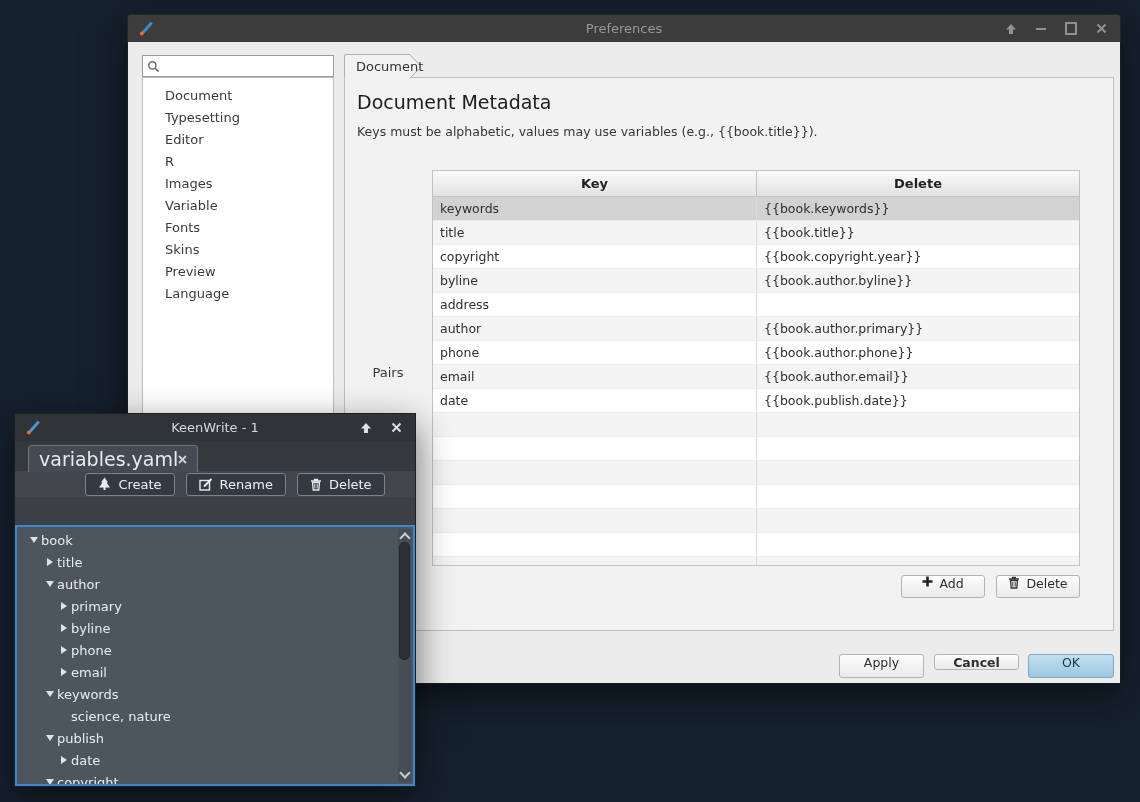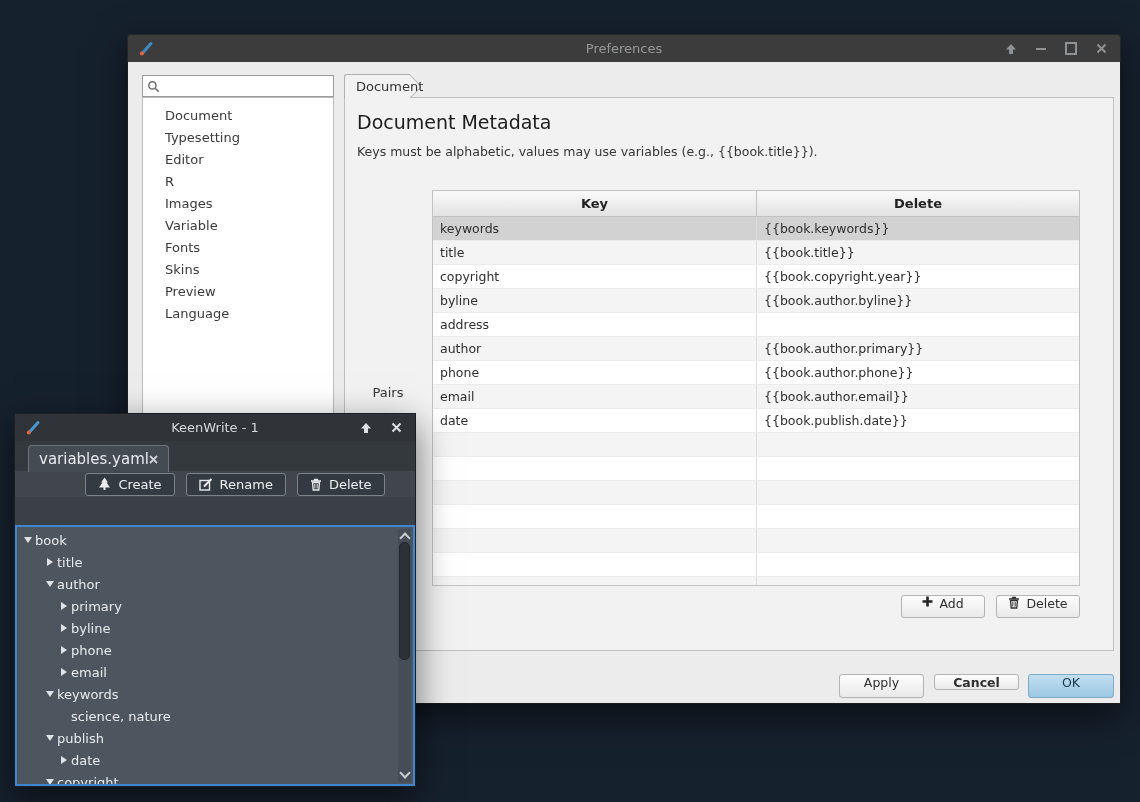--- a/index.html
+++ b/index.html
@@ -1,21 +1,21 @@
 <!DOCTYPE html>
 <html><head>
 <meta charset="utf-8">
 <style>
   html,body{margin:0;padding:0;}
   .desktop{position:relative;width:1140px;height:802px;background:#16212e;overflow:hidden;
            font-family:"DejaVu Sans","Liberation Sans",sans-serif;}
   .window{position:absolute;box-shadow:0 12px 34px rgba(0,0,0,.55);}
 
   
-  .prefs{left:127px;top:14px;width:994px;height:670px;margin-top:20px;}
+  .prefs{left:127px;top:14px;width:994px;height:670px;}
   .titlebar{height:28px;display:flex;align-items:center;position:relative;box-sizing:border-box;}
   .prefs .titlebar{background:#3c3c3c;border:1px solid #242628;border-bottom:none;border-radius:3px 3px 0 0;}
   .tb-title{position:absolute;left:0;right:0;text-align:center;font-size:13px;pointer-events:none;}
   .prefs .tb-title{color:#96989a;}
   .tb-appicon{margin-left:10px;display:flex;align-items:center;}
   .tb-controls{margin-left:auto;display:flex;align-items:center;gap:18px;padding-right:13px;}
   .tb-controls .ctl{display:flex;align-items:center;justify-content:center;width:12px;height:12px;}
   .minus-bar{width:10px;height:2px;background:#8f9294;}
   .max-box{width:9px;height:9px;border:2px solid #8f9294;}
   .prefs-body{position:absolute;top:28px;left:0;right:0;bottom:0;background:#ececec;
@@ -69,30 +69,30 @@
 
   
   .kw{left:14px;top:413px;width:402px;height:374px;}
   .kw .titlebar{background:#303439;border:1px solid #1d2023;border-bottom:none;}
   .kw .tb-title{color:#d6d9db;}
   .kw-body{position:absolute;top:28px;left:0;right:0;bottom:0;background:#3b4046;
            border:1px solid #1d2023;border-top:none;box-sizing:border-box;}
   .kw-tabrow{height:30px;background:#34393e;position:relative;}
   .kw-tab{position:absolute;left:13px;top:4px;height:27px;background:#454b52;border:1px solid #6e747a;
           border-bottom:none;border-radius:4px 4px 0 0;display:flex;align-items:center;gap:0;
-          padding:0 10px;color:#e8eaec;font-size:15px;box-sizing:border-box;z-index:2;}
+          padding:0 10px;color:#e8eaec;font-size:19px;box-sizing:border-box;z-index:2;}
   .kw-toolbar{height:26px;background:#40464c;display:flex;justify-content:center;align-items:center;gap:11px;padding-left:40px;}
   .kw-btn{height:23px;display:flex;align-items:center;gap:7px;padding:0 12px;background:#343a41;
           border:1px solid #7d8389;border-radius:3px;color:#eef0f2;font-size:13px;box-sizing:border-box;}
   .kw-tree{position:absolute;top:84px;left:0;right:0;bottom:0;background:#4d555e;
            border:2px solid #3d87d1;overflow:hidden;box-sizing:border-box;padding-top:2px;}
   .tree-row{height:22px;display:flex;align-items:center;color:#e9ecee;font-size:13px;}
   .tree-label{margin-left:1px;}
   .arrow{width:13px;display:flex;justify-content:center;align-items:center;}
-  .lvl0{padding-left:4px;}.lvl1{padding-left:26px;}.lvl2{padding-left:40px;}
+  .lvl0{padding-left:10px;}.lvl1{padding-left:26px;}.lvl2{padding-left:40px;}
   .leaf .arrow{visibility:hidden;}
   .tri-down{width:0;height:0;border-left:4.5px solid transparent;border-right:4.5px solid transparent;
             border-top:6px solid #dfe3e6;}
   .tri-right{width:0;height:0;border-top:4.5px solid transparent;border-bottom:4.5px solid transparent;
              border-left:6px solid #dfe3e6;}
   .kw-scroll{position:absolute;top:2px;right:2px;bottom:2px;width:13px;background:#454d56;}
   .kw-thumb{position:absolute;top:13px;left:1px;width:11px;height:118px;background:#2b3137;
             border:1px solid #23282d;border-radius:5px;box-sizing:border-box;}
   .chev{position:absolute;left:3px;width:6px;height:6px;border-left:2px solid #c7ccd0;border-top:2px solid #c7ccd0;}
   .chev-up{top:5px;transform:rotate(45deg);}

